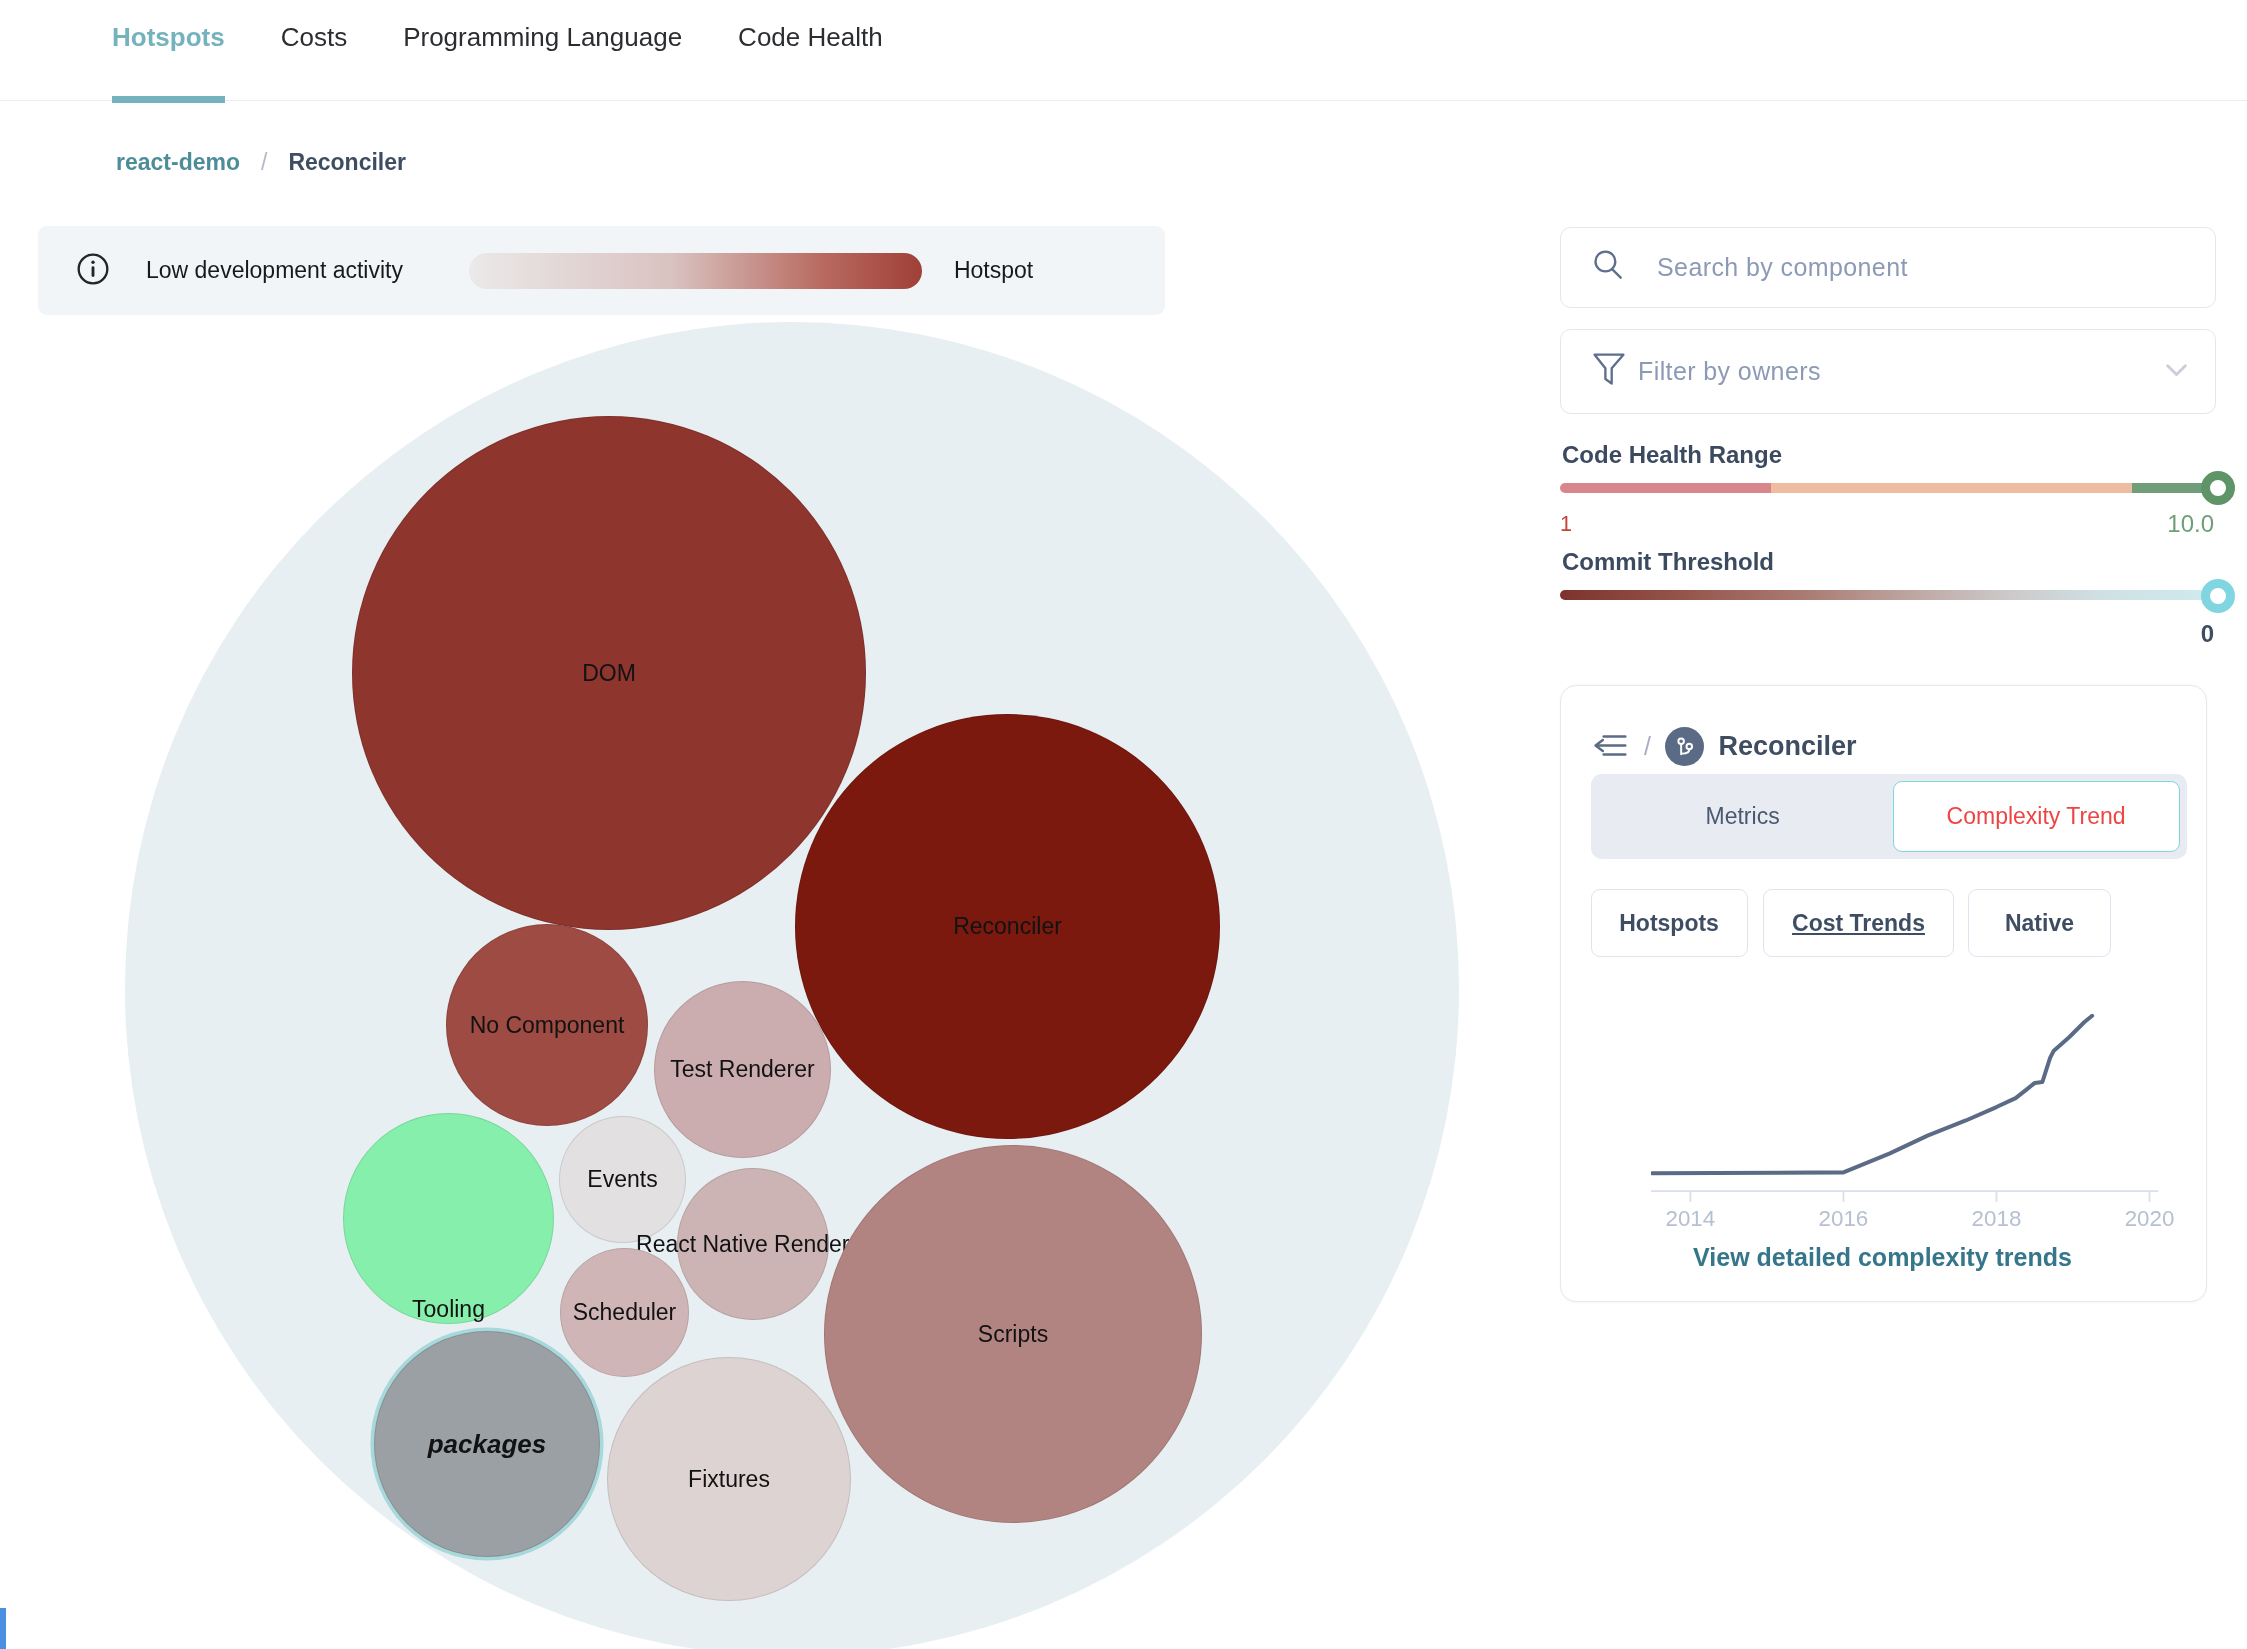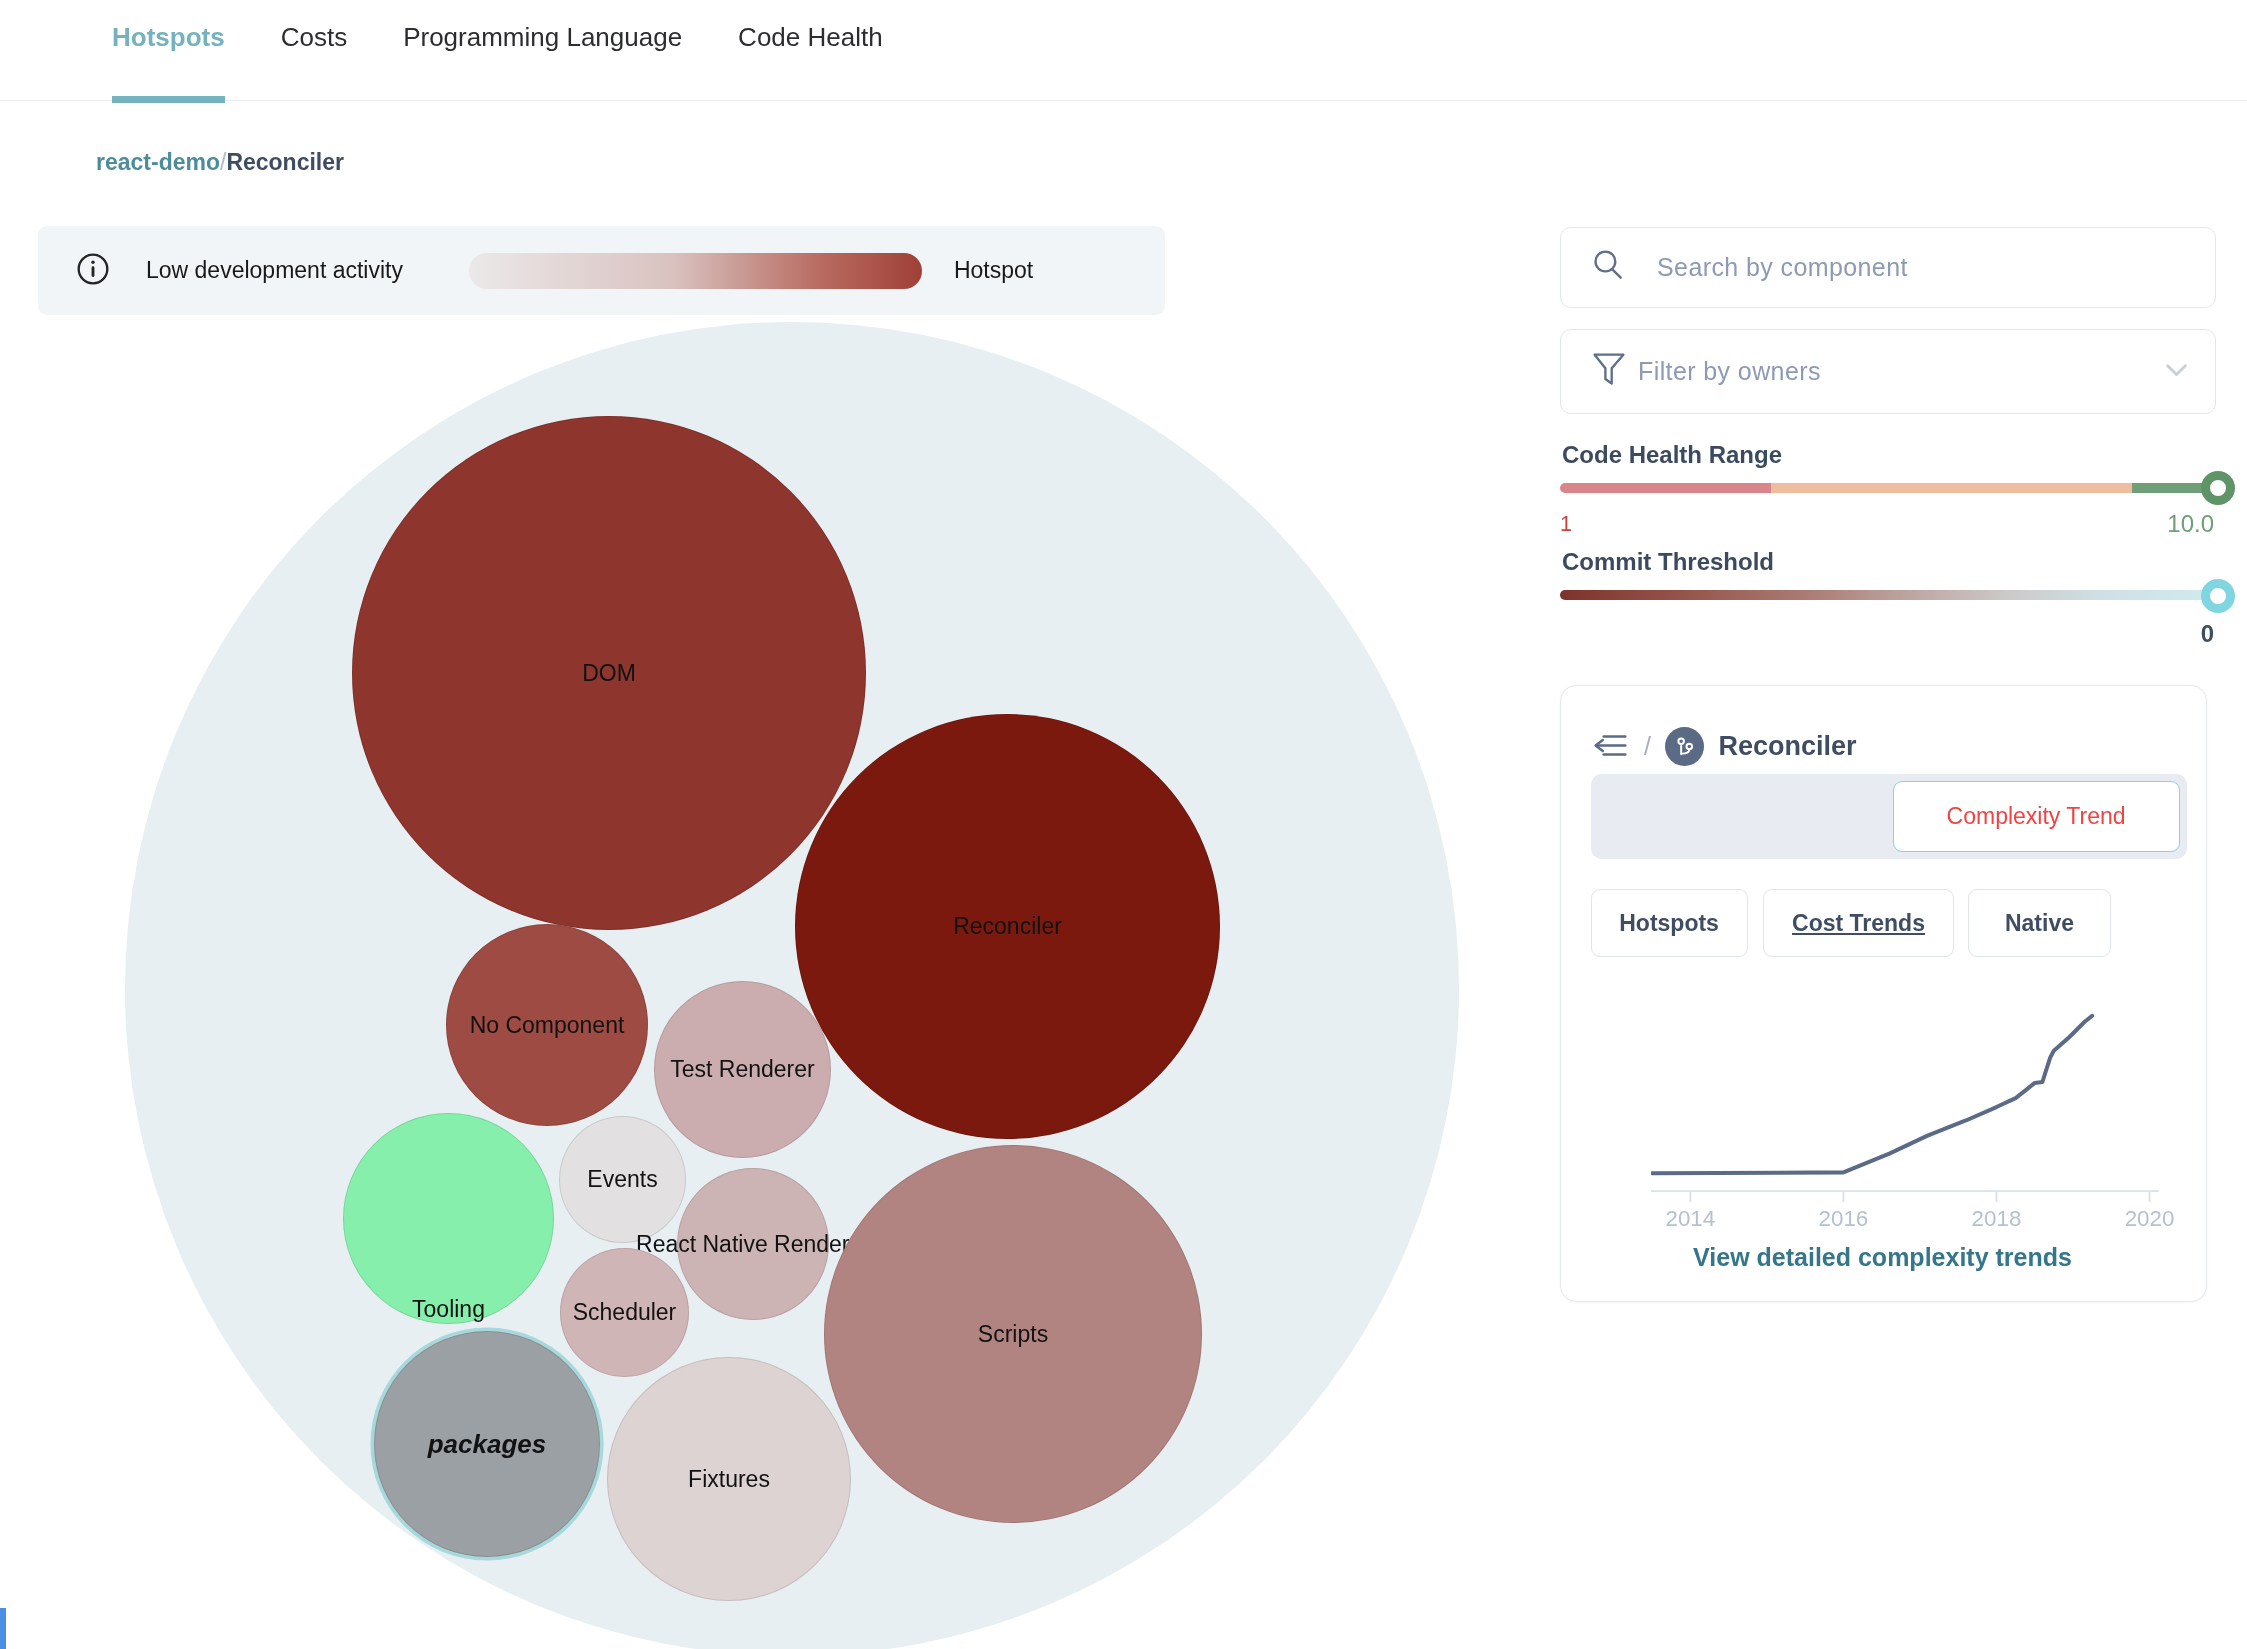--- a/index.html
+++ b/index.html
@@ -9,21 +9,21 @@
   
   .topnav { position:absolute; left:0; top:0; width:2248px; height:101px;
     border-bottom:1.8px solid #e9edf2; background:#fff; z-index:30; }
   .tabs { position:absolute; left:112px; top:0; height:101px; display:flex; gap:56px; }
   .tab { height:101px; padding-top:21.5px; font-size:26px; font-weight:500; color:#2b2d30;
     position:relative; cursor:pointer; white-space:nowrap; }
   .tab.active { color:#74b3bd; font-weight:700; }
   .tab.active::after { content:""; position:absolute; left:0; right:0; bottom:-1.8px; height:7.2px; background:#74b3bd; }
 
   
-  .breadcrumb { position:absolute; left:96px; top:149px; display:flex; gap:0; font-size:23px; align-items:baseline; z-index:30;justify-content:flex-end;}
+  .breadcrumb { position:absolute; left:116px; top:149px; display:flex; gap:21px; font-size:23px; align-items:baseline; z-index:30;justify-content:flex-end;}
   .crumb-project { color:#4d8d99; font-weight:700; }
   .crumb-sep { color:#b3bac6; }
   .crumb-current { color:#3f4d63; font-weight:700; }
 
   
   .legendbar { position:absolute; left:38px; top:226px; width:1127px; height:89px;
     background:#f2f5f8; border-radius:9px; display:flex; align-items:center; z-index:20; }
   .info-icon { margin-left:38px; flex:0 0 auto; }
   .legend-low { margin-left:36px; font-size:23px; color:#191919; }
   .legend-pill { margin-left:66px; width:453px; height:36px; border-radius:18px;
@@ -212,20 +212,21 @@
         <circle cx="8.5" cy="6.5" r="2.9" fill="none" stroke="#ffffff" stroke-width="2"></circle>
         <circle cx="17" cy="12" r="2.9" fill="none" stroke="#ffffff" stroke-width="2"></circle>
         <path d="M8.5 9.5 V 20" fill="none" stroke="#ffffff" stroke-width="2" stroke-linecap="round"></path>
         <path d="M17 15 C17 18.6 12.8 19.2 9.5 19.4" fill="none" stroke="#ffffff" stroke-width="2" stroke-linecap="round"></path>
       </svg>
     </span>
     <span class="card-title">Reconciler</span>
   </div>
 
   <div class="segmented">
+    <div class="seg-inactive">Metrics</div>
     <div class="seg-active">Complexity Trend</div>
   </div>
 
   <div class="card-btn btn-hotspots">Hotspots</div>
   <div class="card-btn btn-costtrends">Cost Trends</div>
   <div class="card-btn btn-authors">Native</div>
 
   <svg class="trend-svg" width="537" height="242" viewBox="0 0 600 270">
       <line x1="0" y1="219" x2="567" y2="219" stroke="#d9dfeb" stroke-width="2"></line>
       <line x1="44" y1="219" x2="44" y2="231" stroke="#d9dfeb" stroke-width="2"></line>

